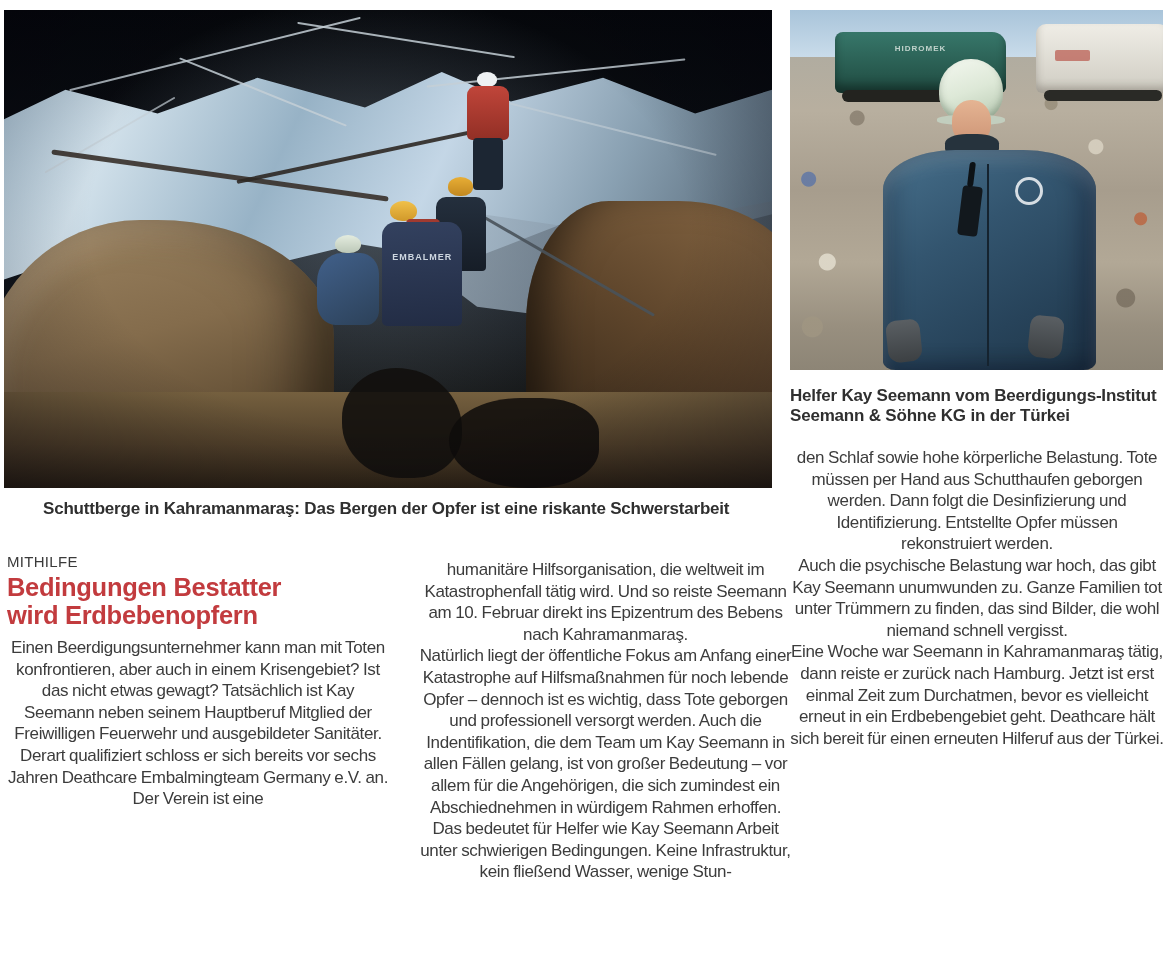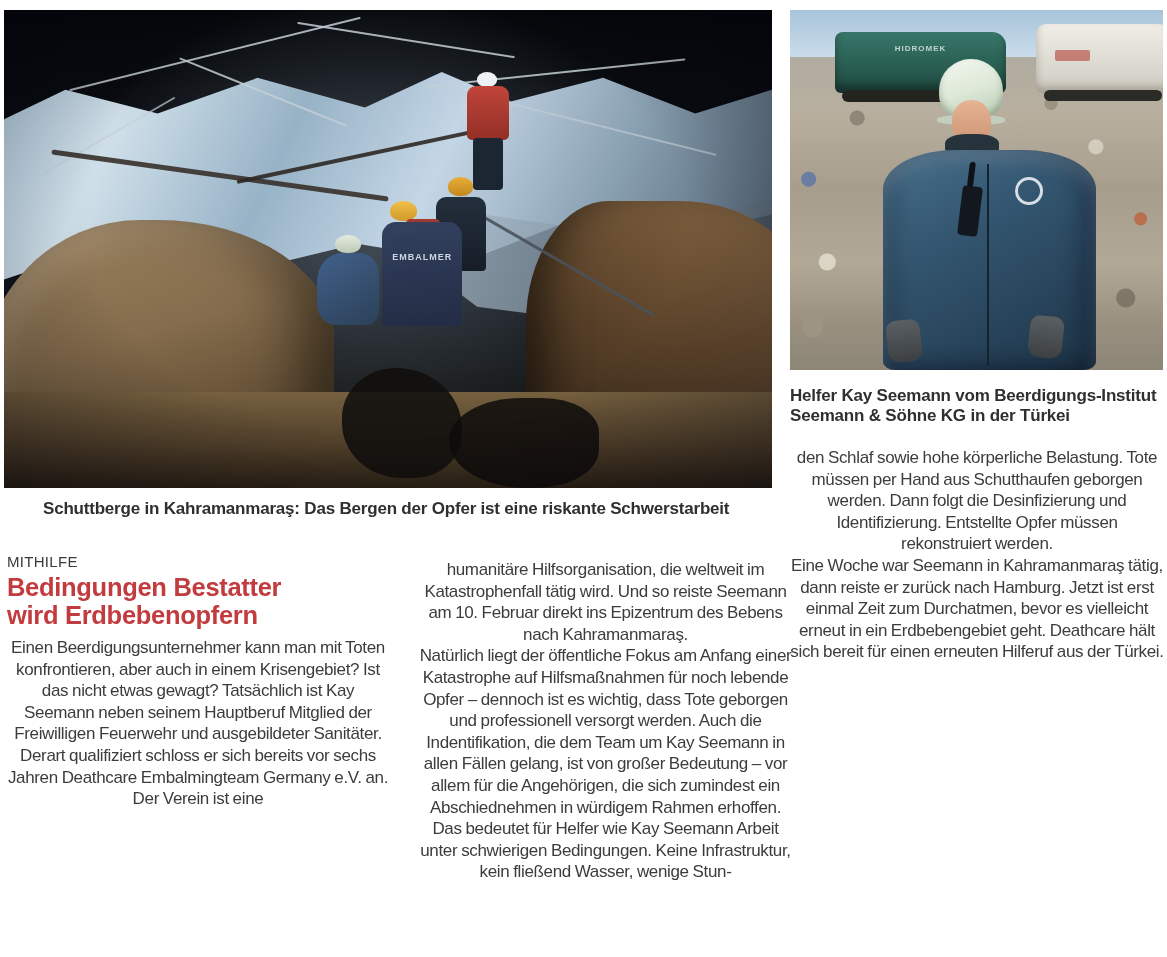--- a/index.html
+++ b/index.html
@@ -206,17 +206,18 @@
     <div class="body-flow">
         <p class="para">humanitäre Hilfsorganisation, die weltweit im Katastrophenfall tätig wird. Und so reiste Seemann am 10. Februar direkt ins Epizentrum des Bebens nach Kahramanmaraş.</p>
         <p class="para">Natürlich liegt der öffentliche Fokus am Anfang einer Katastrophe auf Hilfsmaßnahmen für noch lebende Opfer – dennoch ist es wichtig, dass Tote geborgen und professionell versorgt werden. Auch die Indentifikation, die dem Team um Kay Seemann in allen Fällen gelang, ist von großer Bedeutung – vor allem für die Angehörigen, die sich zumindest ein Abschiednehmen in würdigem Rahmen erhoffen.</p>
         <p class="para">Das bedeutet für Helfer wie Kay Seemann Arbeit unter schwierigen Bedingungen. Keine Infrastruktur, kein fließend Wasser, wenige Stun-</p>
       </div>
   </div>
 
   <div class="col col3">
     <div class="body-flow">
         <p class="para">den Schlaf sowie hohe körperliche Belastung. Tote müssen per Hand aus Schutthaufen geborgen werden. Dann folgt die Desinfizierung und Identifizierung. Entstellte Opfer müssen rekonstruiert werden.</p>
+        <p class="para">Auch die psychische Belastung war hoch, das gibt Kay Seemann unumwunden zu. Ganze Familien tot unter Trümmern zu finden, das sind Bilder, die wohl niemand schnell vergisst.</p>
         <p class="para">Eine Woche war Seemann in Kahramanmaraş tätig, dann reiste er zurück nach Hamburg. Jetzt ist erst einmal Zeit zum Durchatmen, bevor es vielleicht erneut in ein Erdbebengebiet geht. Deathcare hält sich bereit für einen erneuten Hilferuf aus der Türkei.</p>
       </div>
   </div>
 
 </div>
 
 </body></html>

